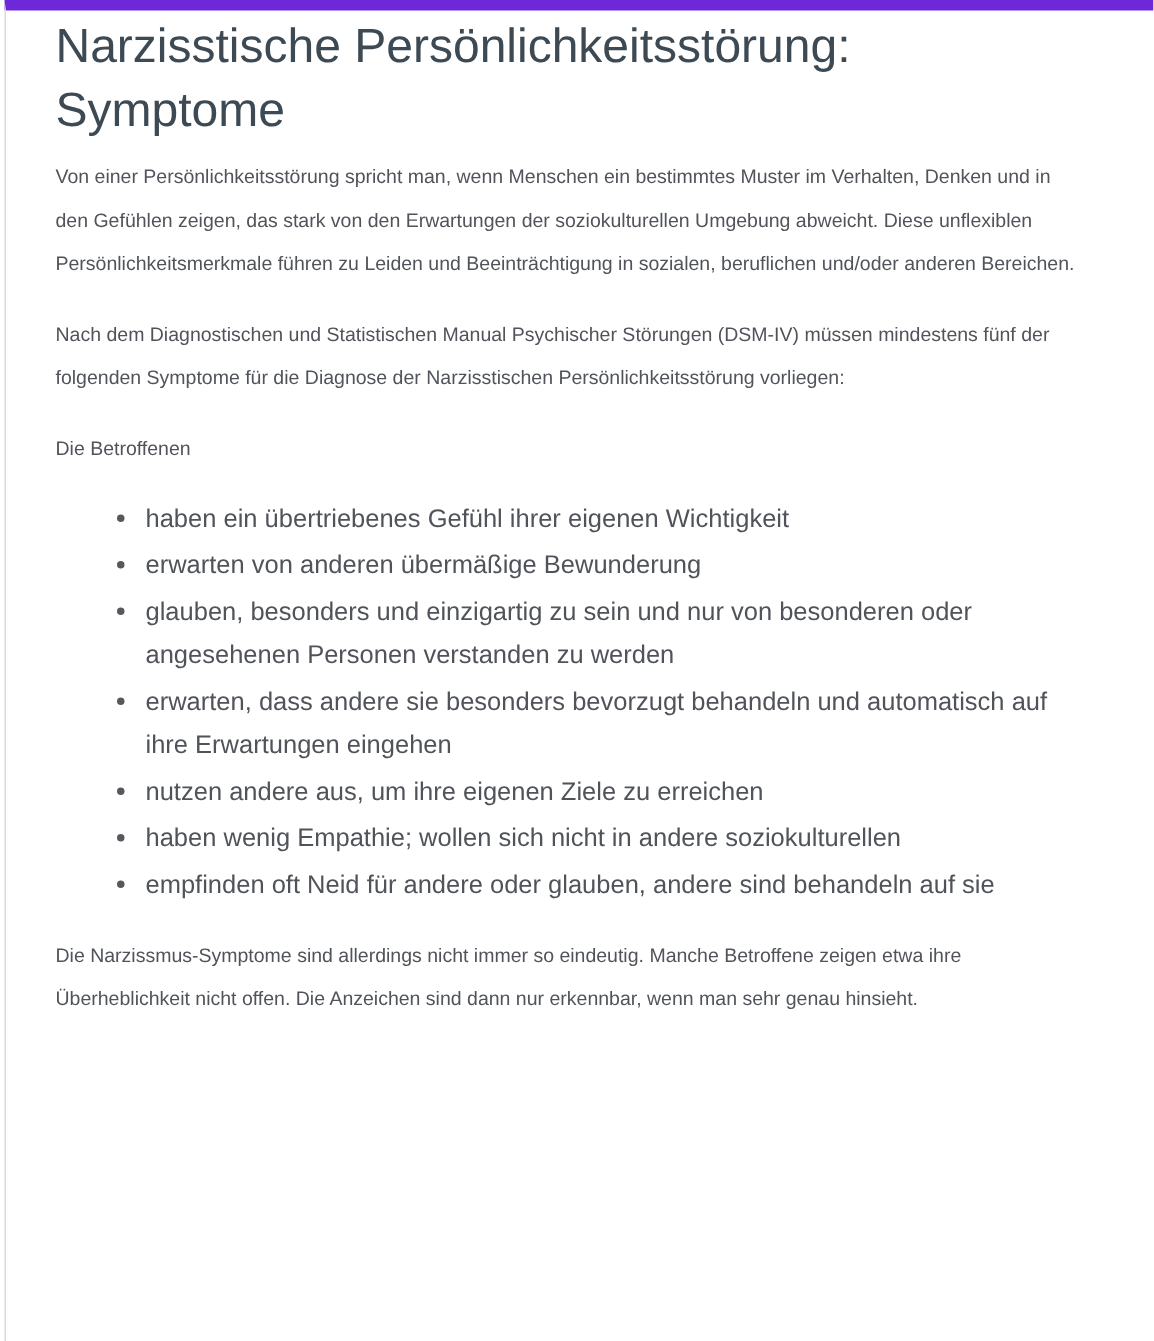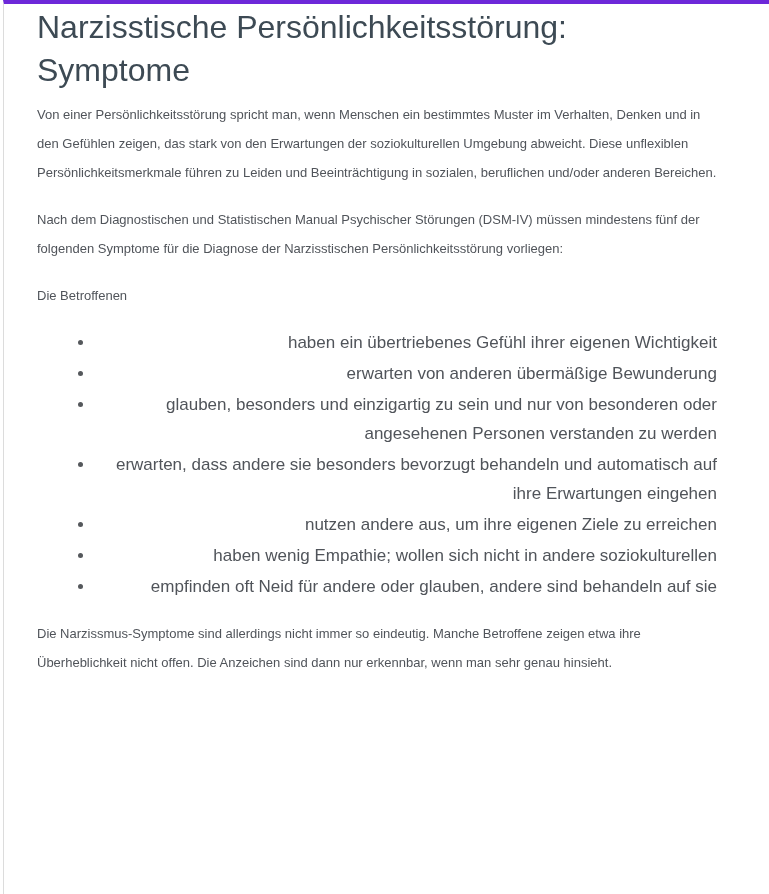--- a/index.html
+++ b/index.html
@@ -10,21 +10,21 @@
   body {
     width: 769px;
     min-height: 894px;
     font-family: "Liberation Sans", sans-serif;
   }
   .page {
     box-sizing: border-box;
     margin-left: 3px;            
     min-height: 894px;
     border-left: 1px solid #dcdcdc;
-    border-top: 4px solid #6d28d9;
+    border-top: 7px solid #6d28d9;
     padding: 2px 30px 40px 33px; 
   }
   .content {
     max-width: 680px;
   }
   h1.article-title {
     margin: 0 0 8px 0;
     font-size: 32px;
     line-height: 43px;
     font-weight: 400;
@@ -34,21 +34,20 @@
     margin: 0 0 18px 0;
     font-size: 13px;
     line-height: 29px;
     font-weight: 400;
     color: #50545a;
   }
   ul.symptom-list {
     margin: 0 0 18px 0;
     padding: 0 0 0 60px;
     list-style: none;
-    text-align: right;
   }
   ul.symptom-list li {
     position: relative;
     margin: 2px 0;
     font-size: 17px;
     line-height: 29px;
     color: #50545a;
   }
   ul.symptom-list li::before {
     content: "";

